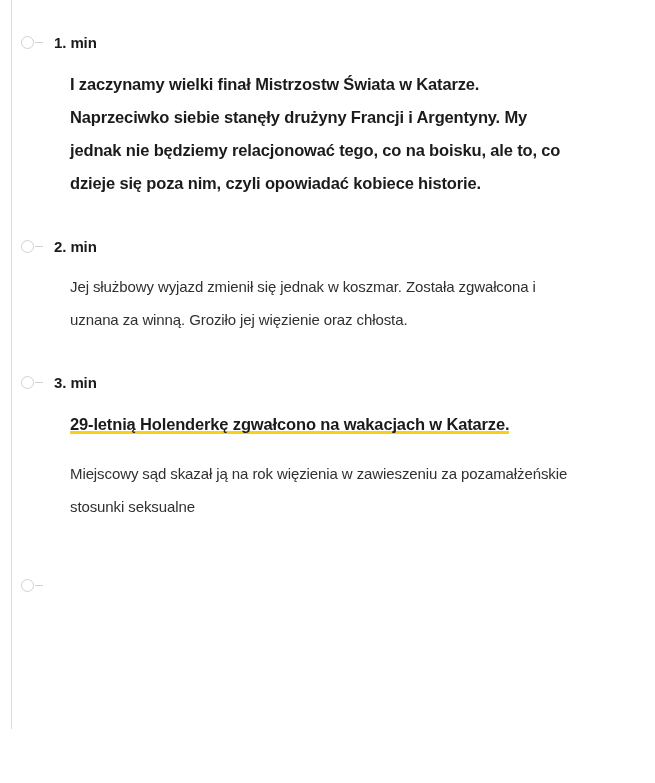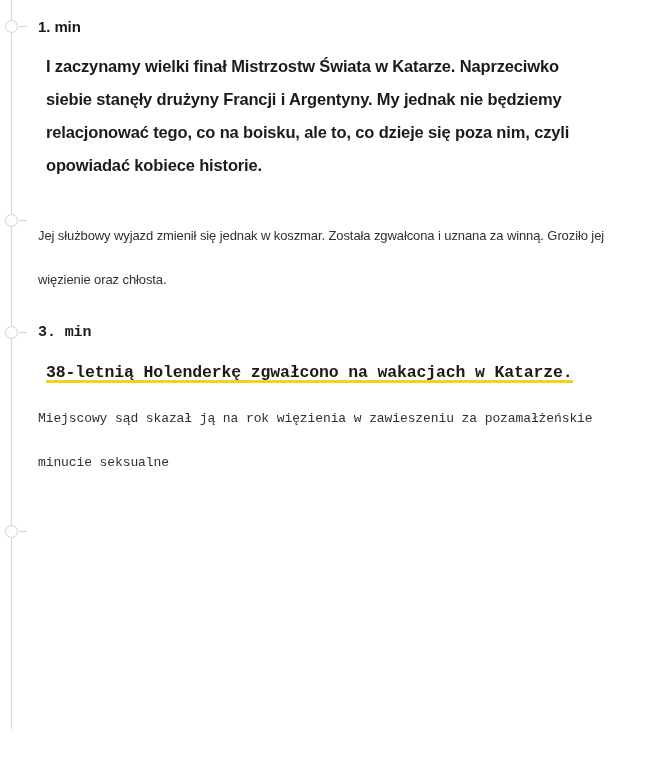--- a/index.html
+++ b/index.html
@@ -14,21 +14,21 @@
     font-family: "Liberation Sans", sans-serif;
     -webkit-font-smoothing: antialiased;
   }
 
   
   .timeline {
     position: relative;
     width: 655px;
     height: 729px;
     box-sizing: border-box;
-    padding: 0;
+    padding: 16px;
   }
   
   .timeline-rail {
     position: absolute;
     left: 11px;
     top: 0;
     bottom: 0;
     width: 1px;
     background: #d9d9d9;
   }
@@ -69,48 +69,48 @@
     letter-spacing: -0.1px;
     margin: 0;
     line-height: 18px;
   }
 
   .lead {
     font-size: 16.5px;
     font-weight: bold;
     color: #1b1b1b;
     line-height: 33px;
-    margin: 8px;
+    margin: 16px;
     letter-spacing: -0.15px;
   }
 
   .body-text {
-    font-size: 13px;
+    font-size: 15px;
     font-weight: normal;
     color: #303030;
-    line-height: 44px;
-    margin: 0;
+    line-height: 33px;
+    margin: 16px;
     letter-spacing: -0.1px;
   }
 
   
   .hl {
     box-shadow: inset 0 -3px 0 0 #f7d117;
     padding-bottom: 1px;
   }
 
   
   .e1 { padding-top: 18px; }
   .e1 .min-label { margin-bottom: 14px; }
 
   .e2 { padding-top: 22px; }
   .e2 .min-label { margin-bottom: 14px; }
   .e2 .body-text { margin-top: 2px; }
 
-  .e3 { padding-top: 22px; font-family: Liberation Mono, monospace; }
+  .e3 { padding-top: 22px; }
   .e3 .min-label { margin-bottom: 14px; }
   .e3 .body-text { margin-top: 2px; }
 
   .e4 { padding-top: 38px; }
   .e4 .min-label { margin-bottom: 14px; }
 </style>
 </head>
 <body>
 
 <div class="timeline">
@@ -118,27 +118,28 @@
   <div class="timeline-rail"></div>
 
   <article class="entry e1">
     <span class="node" style="top:20px;"></span>
     <h3 class="min-label">1. min</h3>
     <p class="lead">I zaczynamy wielki finał Mistrzostw Świata w Katarze. Naprzeciwko siebie stanęły drużyny Francji i Argentyny. My jednak nie będziemy relacjonować tego, co na boisku, ale to, co dzieje się poza nim, czyli opowiadać kobiece historie.</p>
   </article>
 
   <article class="entry e2">
     <span class="node" style="top:24px;"></span>
+    <h3 class="min-label">2. min</h3>
     <p class="body-text">Jej służbowy wyjazd zmienił się jednak w koszmar. Została zgwałcona i uznana za winną. Groziło jej więzienie oraz chłosta.</p>
   </article>
 
   <article class="entry e3">
     <span class="node" style="top:24px;"></span>
     <h3 class="min-label">3. min</h3>
-    <p class="lead"><span class="hl">38-letnią Holenderkę zgwałcono na wakacjach w Katarze.</span></p>
-    <p class="body-text">Miejscowy sąd skazał ją na rok więzienia w zawieszeniu za pozamałżeńskie minucie seksualne</p>
+    <p class="lead"><span class="hl">29-letnią Holenderkę zgwałcono na wakacjach w Katarze.</span></p>
+    <p class="body-text">Miejscowy sąd skazał ją na rok więzienia w zawieszeniu za pozamałżeńskie stosunki seksualne</p>
   </article>
 
   <article class="entry e4">
     <span class="node" style="top:40px;"></span>
   </article>
 
 </div>
 
 </body></html>

